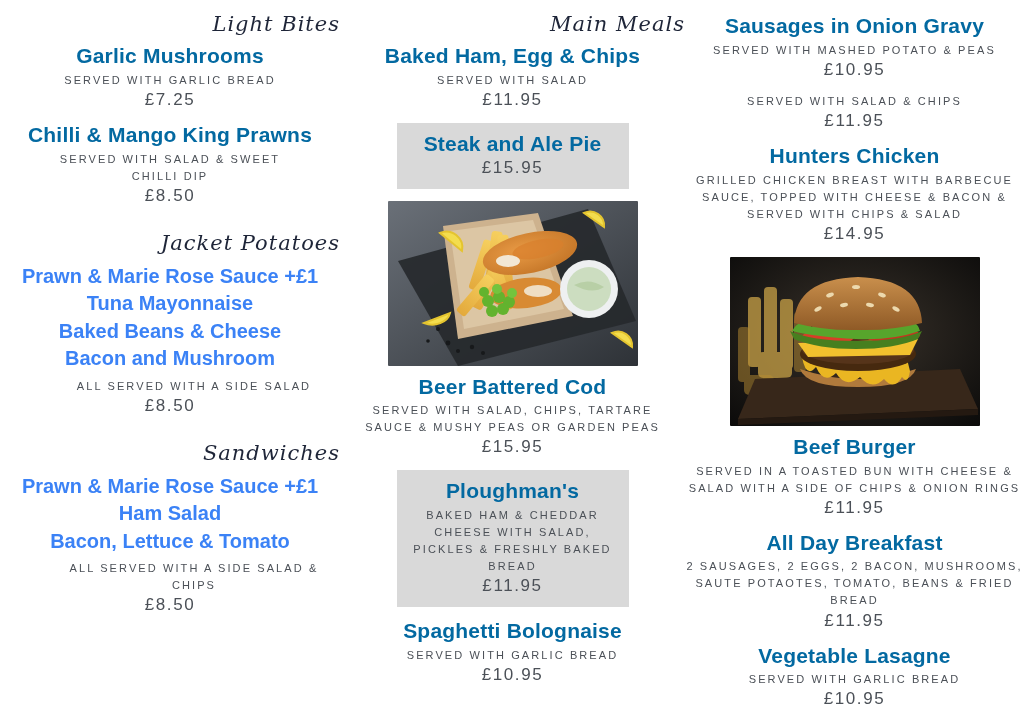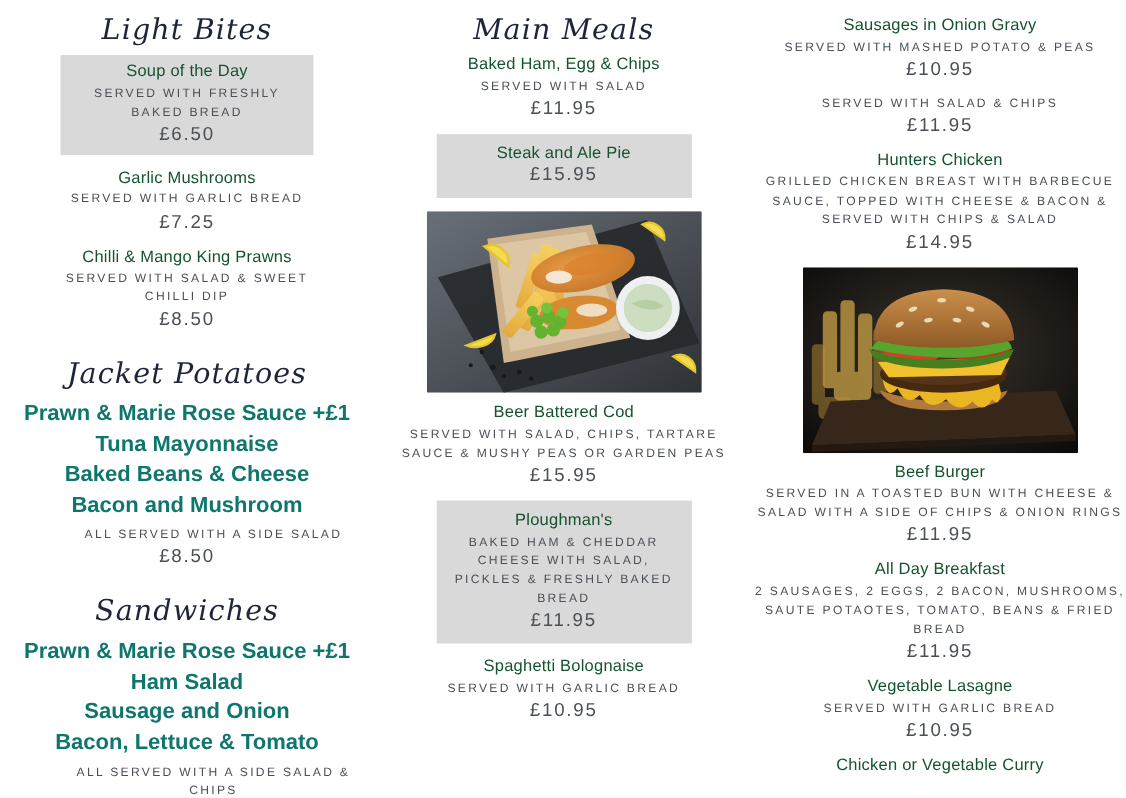--- a/index.html
+++ b/index.html
@@ -13,34 +13,35 @@
   .menu { display: flex; width: 1024px; height: 725px; }
   .col { text-align: center; padding-top: 8px; }
   .col-left  { width: 340px; }
   .col-mid   { width: 345px; }
   .col-right { width: 339px; padding-top: 14px; }
 
   .script {
     font-family: "DejaVu Serif", serif;
     font-style: italic;
     font-weight: 500;
-    font-size: 26px;
+    font-size: 21px;
     letter-spacing: 1px;
     color: #1e2538;
     margin: 4px 0 8px;
+    text-align: right;
   }
   .col-left .script.mid { margin-top: 25px; }
 
   .item { margin-bottom: 13px; }
   .name {
-    font-size: 15px;
-    font-weight: normal;
+    font-size: 21px;
+    font-weight: bold;
     letter-spacing: 0.2px;
     line-height: 1.18;
-    color: #14532d;
+    color: #0369a1;
   }
   .desc {
     font-size: 11px;
     letter-spacing: 2.1px;
     line-height: 1.55;
     color: #4b5057;
     margin-top: 3px;
   }
   .price {
     font-size: 17px;
@@ -57,44 +58,39 @@
     margin: 2px auto 12px;
     padding: 6px 8px 9px;
   }
   .boxed-wide { width: 232px; padding: 9px 10px 11px; }
 
   .options { margin-bottom: 2px; }
   .opt {
     font-size: 20px;
     font-weight: bold;
     line-height: 27.5px;
-    color: #0f766e;
+    color: #3b82f6;
   }
   .section-footer { margin-top: 5px; padding-left: 48px; }
   .section { margin-bottom: 2px; }
 
   .photo {
     display: block;
     margin: 10px auto 9px;
     border-radius: 1px;
   }
 </style>
 </head>
 <body>
 
 <div class="menu">
 
   <div class="col col-left">
     <h1 class="script">Light Bites</h1>
 
-    <div class="item boxed">
-      <div class="name">Soup of the Day</div>
-      <div class="desc">SERVED WITH FRESHLY BAKED BREAD</div>
-      <div class="price">£6.50</div>
-    </div>
 
     <div class="item">
       <div class="name">Garlic Mushrooms</div>
       <div class="desc">SERVED WITH GARLIC BREAD</div>
       <div class="price">£7.25</div>
     </div>
 
     <div class="item">
       <div class="name">Chilli &amp; Mango King Prawns</div>
       <div class="desc w240">SERVED WITH SALAD &amp; SWEET CHILLI DIP</div>
@@ -111,21 +107,20 @@
       </div>
       <div class="desc section-footer">ALL SERVED WITH A SIDE SALAD</div>
       <div class="price">£8.50</div>
     </div>
 
     <div class="section">
       <h1 class="script mid">Sandwiches</h1>
       <div class="options">
         <div class="opt">Prawn &amp; Marie Rose Sauce +£1</div>
         <div class="opt">Ham Salad</div>
-        <div class="opt">Sausage and Onion</div>
         <div class="opt">Bacon, Lettuce &amp; Tomato</div>
       </div>
       <div class="desc section-footer">ALL SERVED WITH A SIDE SALAD &amp; CHIPS</div>
       <div class="price">£8.50</div>
     </div>
   </div>
 
   <div class="col col-mid">
     <h1 class="script">Main Meals</h1>
 

